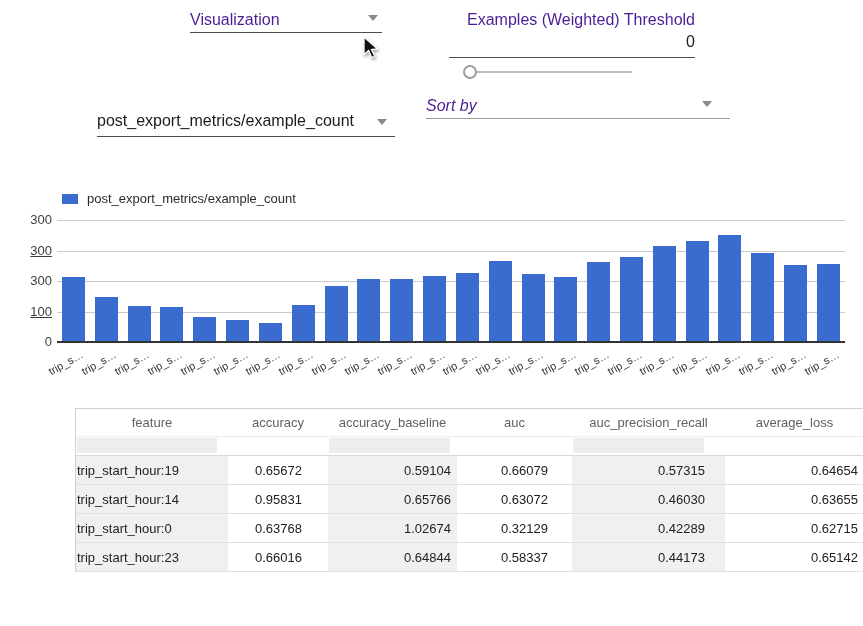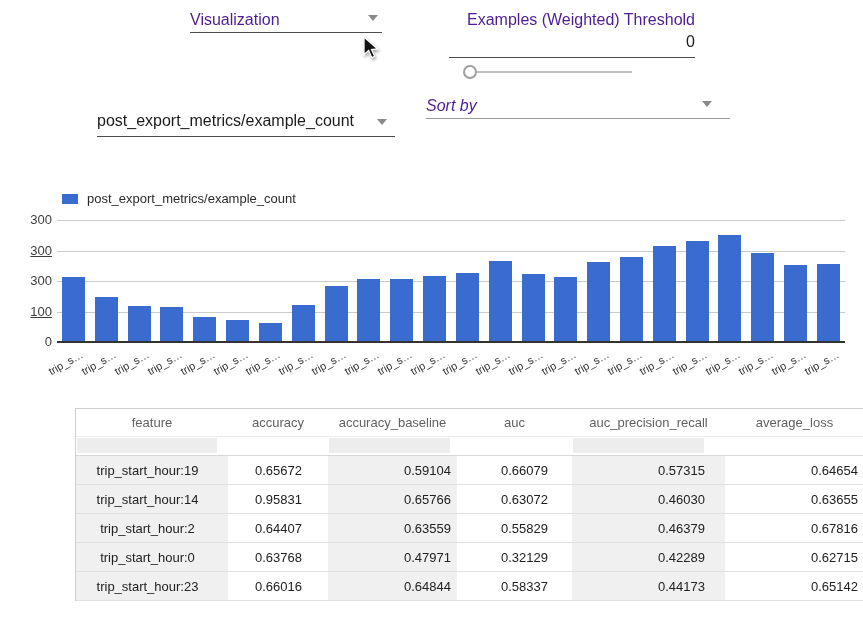--- a/index.html
+++ b/index.html
@@ -50,21 +50,21 @@
     border-top:1px solid #cfcfcf; border-left:1px solid #cfcfcf; border-right:1px solid #cfcfcf;
     font-size:13px; }
   thead th { height:28px; font-weight:normal; color:#616161; text-align:center;
     background:#fff; border-bottom:1px solid #ececec; overflow:hidden; }
   tr.filter-row td { height:18px; padding:0; border-bottom:1px solid #d9d9d9; background:#fff; }
   .filter-box { height:15px; margin:1px 1px 2px 1px; background:#ededed; }
   tbody td { height:29px; border-bottom:1px solid #e0e0e0; color:#212121; white-space:nowrap; overflow:hidden; }
   tbody td.stripe, tr.filter-row td.stripe-col { }
   tbody td.stripe { background:#f0f0f0; }
   td:nth-child(1), th:nth-child(1) { }
-  tbody td:nth-child(1) { text-align:center; padding-right:10px; }
+  tbody td:nth-child(1) { text-align:left; padding-right:10px; }
   tbody td:nth-child(2) { text-align:right; padding-right:26px; }
   tbody td:nth-child(3) { text-align:right; padding-right:6px; }
   tbody td:nth-child(4) { text-align:right; padding-right:24px; }
   tbody td:nth-child(5) { text-align:right; padding-right:20px; }
   tbody td:nth-child(6) { text-align:right; padding-right:6px; }
 </style>
 </head>
 <body>
 
 <div class="field u-dark" style="left:190px; top:13px; width:192px;">
@@ -261,31 +261,23 @@
         </tr>
         <tr>
           <td class="stripe">trip_start_hour:14</td>
           <td>0.95831</td>
           <td class="stripe">0.65766</td>
           <td>0.63072</td>
           <td class="stripe">0.46030</td>
           <td>0.63655</td>
         </tr>
         <tr>
-          <td class="stripe">trip_start_hour:2</td>
-          <td>0.64407</td>
-          <td class="stripe">0.63559</td>
-          <td>0.55829</td>
-          <td class="stripe">0.46379</td>
-          <td>0.67816</td>
-        </tr>
-        <tr>
           <td class="stripe">trip_start_hour:0</td>
           <td>0.63768</td>
-          <td class="stripe">0.47971</td>
+          <td class="stripe">1.02674</td>
           <td>0.32129</td>
           <td class="stripe">0.42289</td>
           <td>0.62715</td>
         </tr>
         <tr>
           <td class="stripe">trip_start_hour:23</td>
           <td>0.66016</td>
           <td class="stripe">0.64844</td>
           <td>0.58337</td>
           <td class="stripe">0.44173</td>

